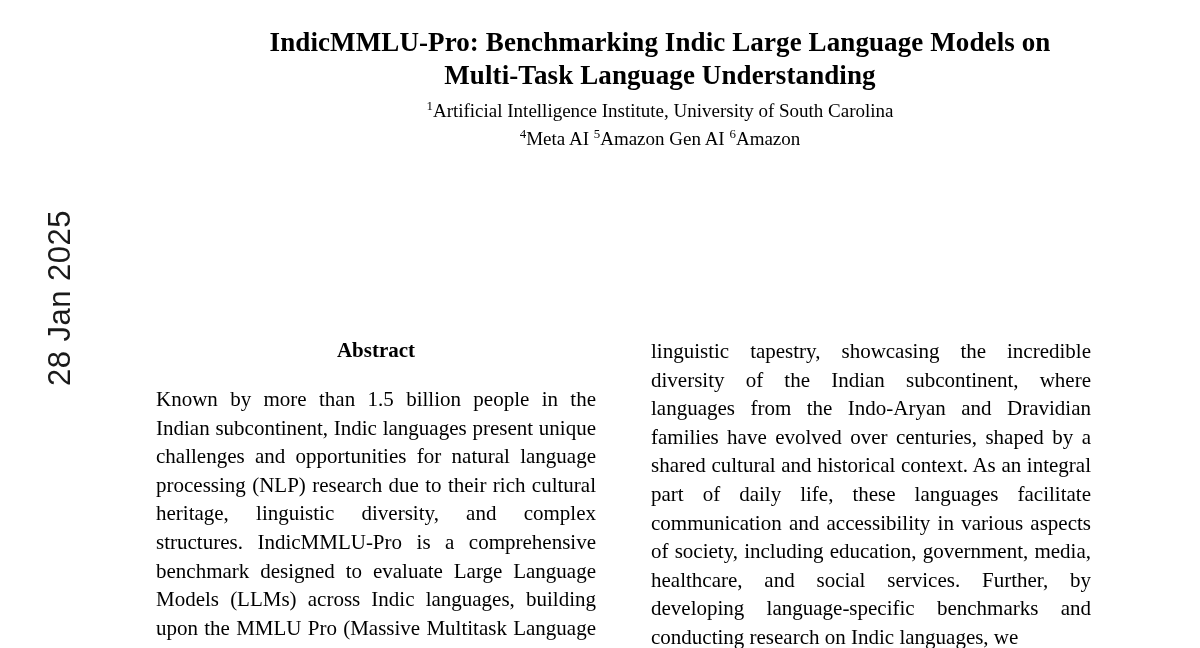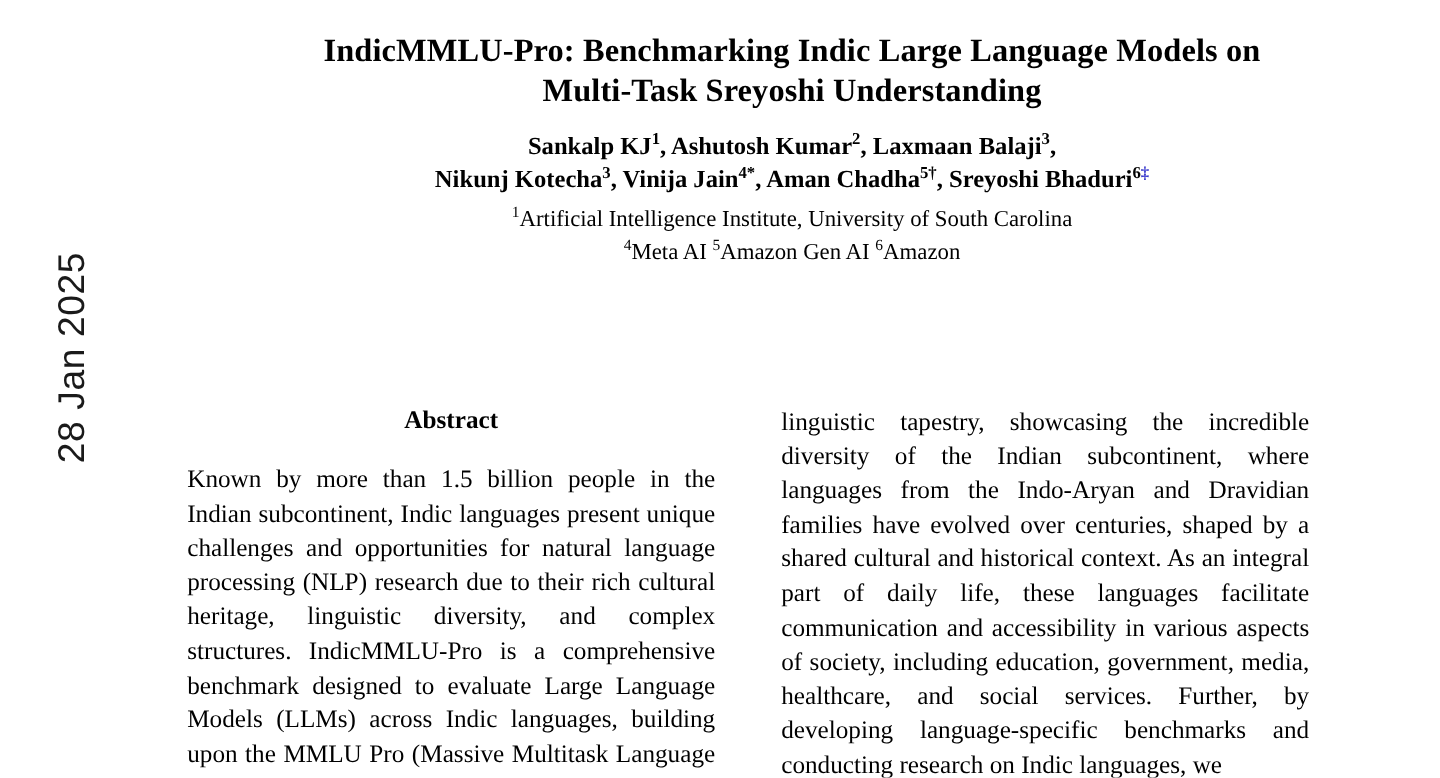--- a/index.html
+++ b/index.html
@@ -124,27 +124,23 @@
 <body>
 
 <div class="side-stamp">
   <div class="vtext">28 Jan 2025</div>
 </div>
 
 <div class="page">
 
   <div class="title">
     <span>IndicMMLU-Pro: Benchmarking Indic Large Language Models on</span><br>
-    <span>Multi-Task Sreyoshi Understanding</span>
+    <span>Multi-Task Language Understanding</span>
   </div>
 
-  <div class="authors">
-    <div>Sankalp KJ<sup>1</sup>, Ashutosh Kumar<sup>2</sup>, Laxmaan Balaji<sup>3</sup>,</div>
-    <div class="line2">Nikunj Kotecha<sup>3</sup>, Vinija Jain<sup>4</sup><sup>*</sup>, Aman Chadha<sup>5</sup><sup>†</sup>, Sreyoshi Bhaduri<sup>6</sup><sup class="mark-blue">‡</sup></div>
-  </div>
 
   <div class="affils">
     <div><sup>1</sup>Artificial Intelligence Institute, University of South Carolina</div>
     <div><sup>4</sup>Meta AI <sup>5</sup>Amazon Gen AI <sup>6</sup>Amazon</div>
   </div>
 
 
   <div class="columns">
     <div class="col col-left">
       <div class="abstract-head">Abstract</div>

